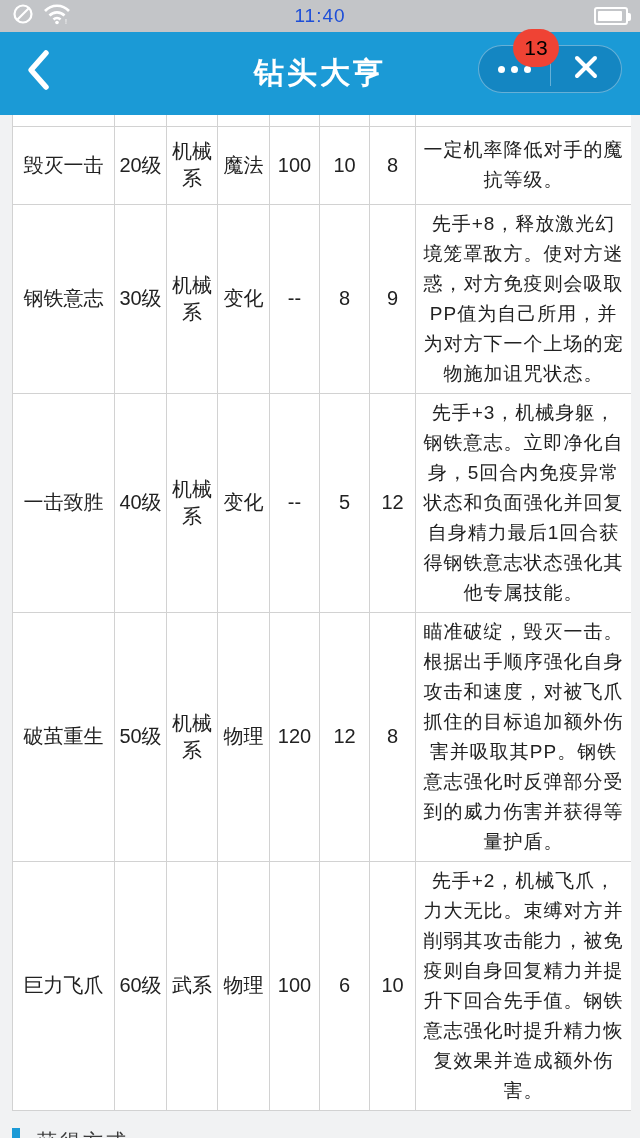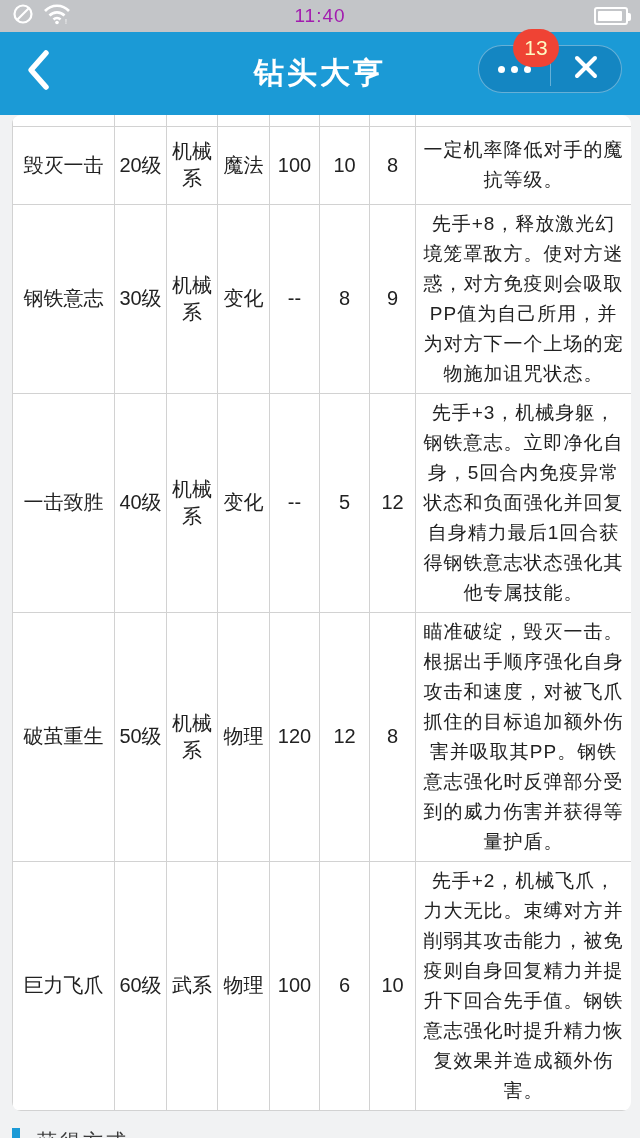--- a/index.html
+++ b/index.html
@@ -20,21 +20,21 @@
   }
 
   
   .statusbar{
     height:32px;background:var(--statusbar-gray);
     display:flex;align-items:center;padding:0 12px;position:relative;
   }
   .sb-left{display:flex;align-items:center;gap:9px;}
   .sb-time{
     position:absolute;left:0;right:0;text-align:center;
-    color:#a21caf;font-size:19px;letter-spacing:1px;
+    color:#1d4ed8;font-size:19px;letter-spacing:1px;
   }
   .sb-right{margin-left:auto;display:flex;align-items:center;}
   .battery{position:relative;width:34px;height:18px;border:2px solid #fff;border-radius:3px;}
   .battery .fill{position:absolute;left:2px;top:2px;bottom:2px;width:24px;background:#fff;border-radius:1px;}
   .battery .nub{position:absolute;right:-5px;top:4px;width:3px;height:8px;background:#fff;border-radius:0 2px 2px 0;}
 
   
   .navbar{
     height:83px;background:var(--accent);position:relative;
     display:flex;align-items:center;
@@ -48,26 +48,26 @@
     position:absolute;right:18px;top:13px;width:144px;height:48px;
     background:var(--accent-dark);border:1px solid rgba(255,255,255,0.35);
     border-radius:24px;display:flex;align-items:center;
   }
   .pill-half{flex:1;display:flex;align-items:center;justify-content:center;height:100%;cursor:pointer;}
   .pill-divider{width:1px;height:34px;background:rgba(255,255,255,0.35);}
   .dots{display:flex;gap:6px;}
   .dots i{width:7px;height:7px;border-radius:50%;background:#fff;}
   .badge{
     position:absolute;left:34px;top:-17px;min-width:46px;height:38px;
-    background:var(--badge-red);border-radius:19px;color:#fef9c3;
+    background:var(--badge-red);border-radius:19px;color:#000000;
     font-size:21px;text-align:center;line-height:38px;padding:0 6px;
   }
 
   
-  .table-clip{margin:0 9px 0 12px;overflow:hidden;border-radius:9px;}
+  .table-clip{margin:0 9px 0 12px;overflow:hidden;}
   table.skills{
     width:100%;border-collapse:collapse;table-layout:fixed;
     background:transparent;margin-top:-2px;
   }
   table.skills td{
     border:1px solid var(--border);background:#fff;
     text-align:center;vertical-align:middle;
     font-size:20px;color:var(--ink);padding:2px 3px;
     overflow:hidden;
   }

